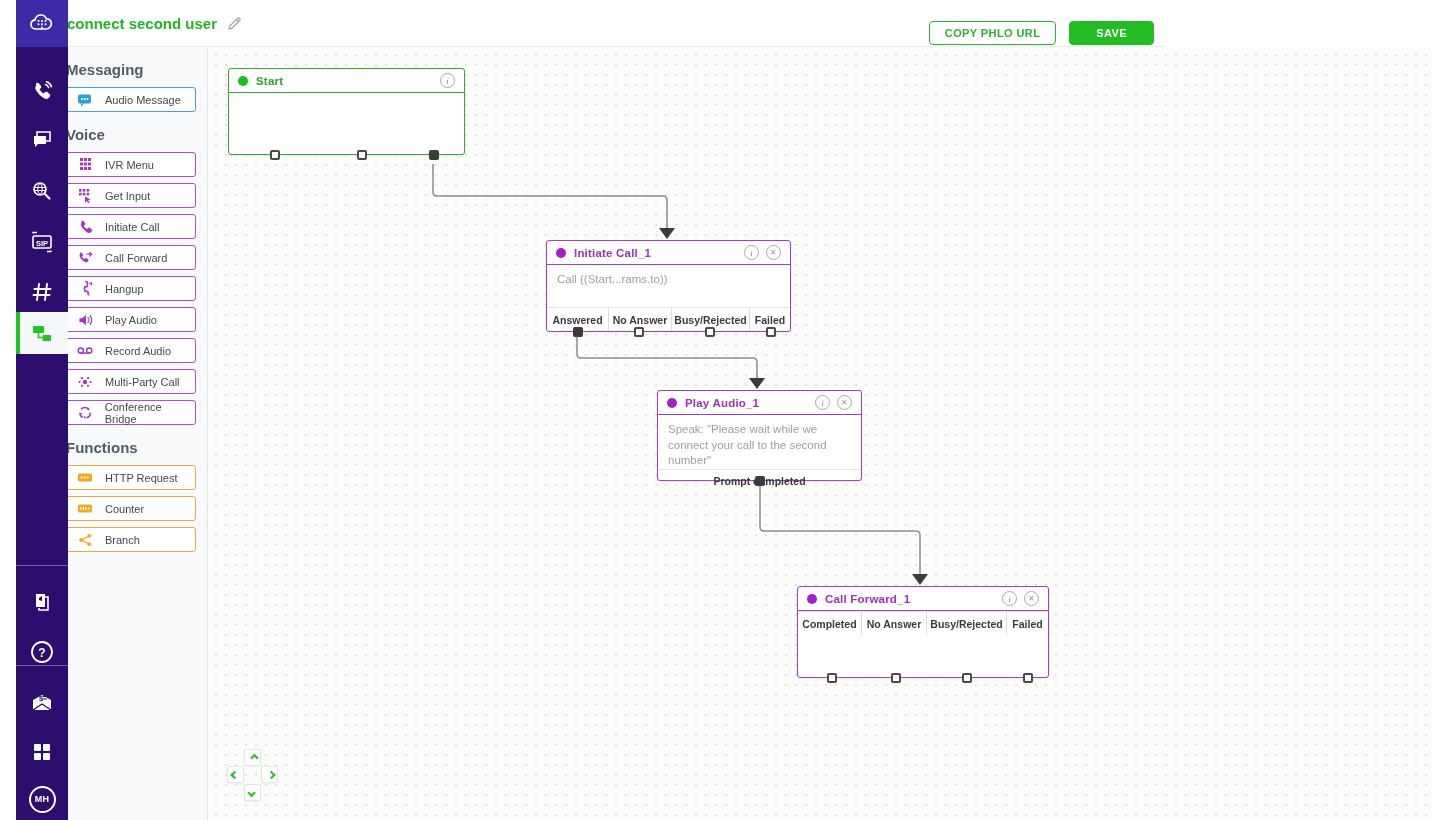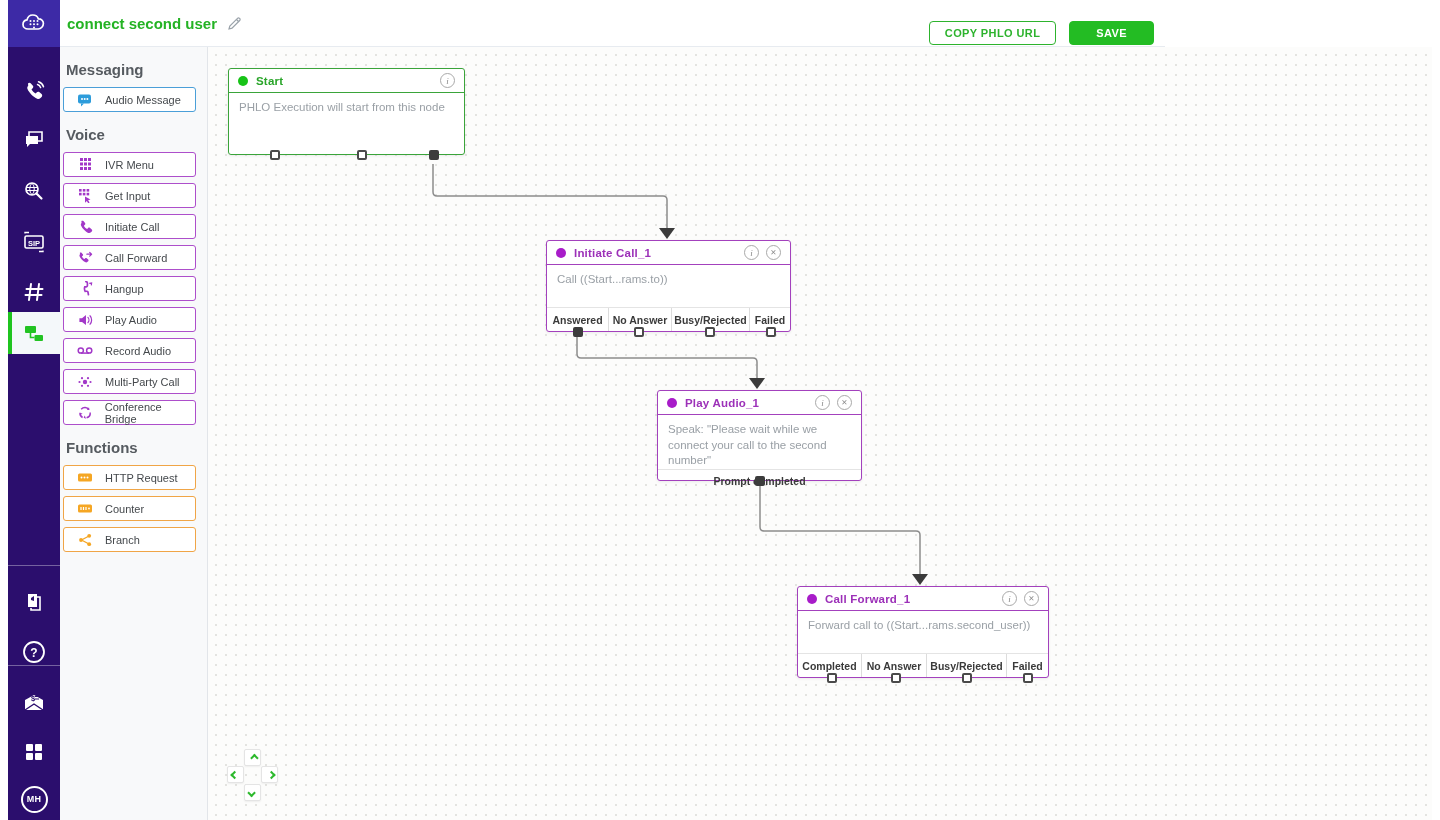--- a/index.html
+++ b/index.html
@@ -1,19 +1,19 @@
 <!DOCTYPE html>
 <html><head>
 <meta charset="utf-8">
 <style>
   * { box-sizing: border-box; margin: 0; padding: 0; }
   html,body { width:1440px; height:820px; overflow:hidden; font-family:"Liberation Sans", sans-serif; background:#fff; }
 
   
-  .rail { position:absolute; left:8px; top:0; width:52px; height:820px; background:#2b0e6d; z-index:30; }
+  .rail { position:absolute; left:16px; top:0; width:52px; height:820px; background:#2b0e6d; z-index:30; }
   .rail-logo { position:absolute; left:0; top:0; width:52px; height:47px; background:#3d2aa6; display:flex; align-items:center; justify-content:center; cursor:pointer; }
   .rail-item { position:absolute; left:0; width:52px; height:42px; display:flex; align-items:center; justify-content:center; cursor:pointer; }
   .rail-item.active { background:#f4f8fa; }
   .rail-item.active::before { content:""; position:absolute; left:0; top:0; width:4px; height:100%; background:#1fc41f; }
   .rail-divider { position:absolute; left:0; width:52px; height:1px; background:rgba(255,255,255,.35); }
   .avatar-circle { width:27px; height:27px; border-radius:50%; border:2px solid #fff; color:#fff; font-size:9px; font-weight:bold; display:flex; align-items:center; justify-content:center; letter-spacing:.3px; }
 
   
   .header { position:absolute; left:52px; top:0; width:1113px; height:47px; background:#fff; border-bottom:1px solid #e7ebf0; z-index:20; display:flex; align-items:center; }
   .phlo-title { margin-left:15px; color:#24b324; font-size:15px; font-weight:bold; }
@@ -373,21 +373,20 @@
   </svg>
 
   <div class="node green" style="left:20px; top:21px; width:237px; height:87px;">
     <div class="node-head">
       <span class="node-dot"></span>
       <span class="node-title">Start</span>
       <span class="head-icons">
         <span class="hicon info"></span>
       </span>
     </div>
-    <div class="node-body">PHLO Execution will start from this node</div>
     <span class="port" style="left:41px"></span>
     <span class="port" style="left:128px"></span>
     <span class="port connected" style="left:200px"></span>
   </div>
 
   <div class="node purple" style="left:338px; top:193px; width:245px; height:92px;">
     <div class="node-head">
       <span class="node-dot"></span>
       <span class="node-title">Initiate Call_1</span>
       <span class="head-icons">
@@ -426,21 +425,20 @@
 
   <div class="node purple" style="left:589px; top:539px; width:252px; height:92px;">
     <div class="node-head">
       <span class="node-dot"></span>
       <span class="node-title">Call Forward_1</span>
       <span class="head-icons">
         <span class="hicon info"></span>
         <span class="hicon close"></span>
       </span>
     </div>
-    <div class="node-body">Forward call to ((Start...rams.second_user))</div>
     <div class="node-foot">
       <span class="foot-cell" style="width:63px">Completed</span>
       <span class="foot-cell" style="width:65px">No Answer</span>
       <span class="foot-cell" style="width:80px">Busy/Rejected</span>
       <span class="foot-cell" style="width:42px">Failed</span>
     </div>
     <span class="port" style="left:29px"></span>
     <span class="port" style="left:93px"></span>
     <span class="port" style="left:164px"></span>
     <span class="port" style="left:225px"></span>

